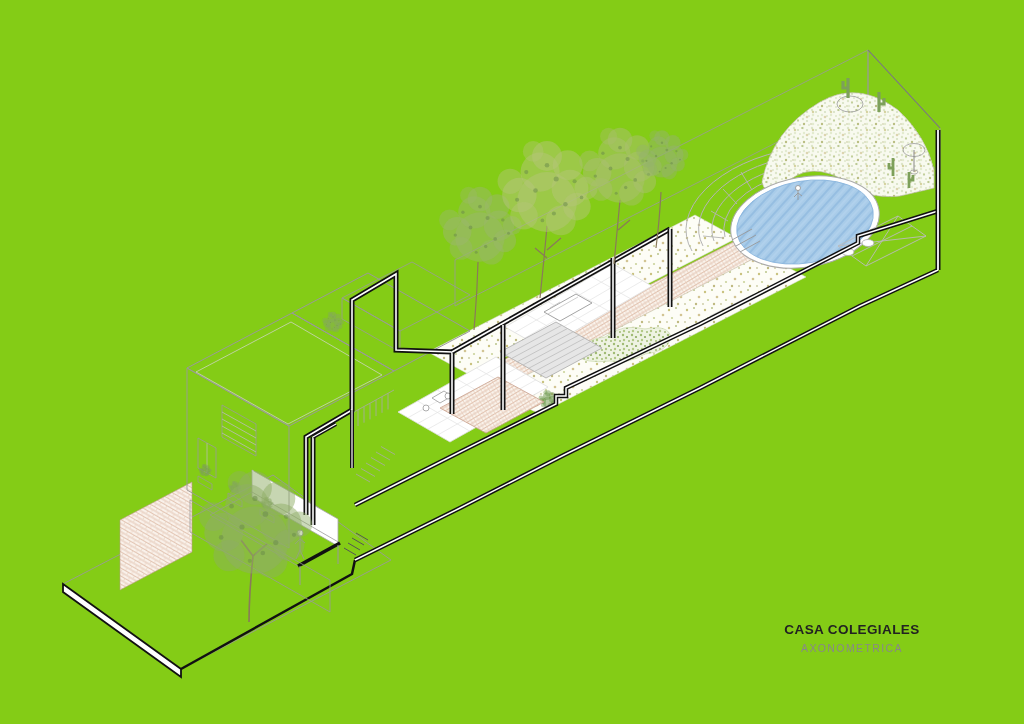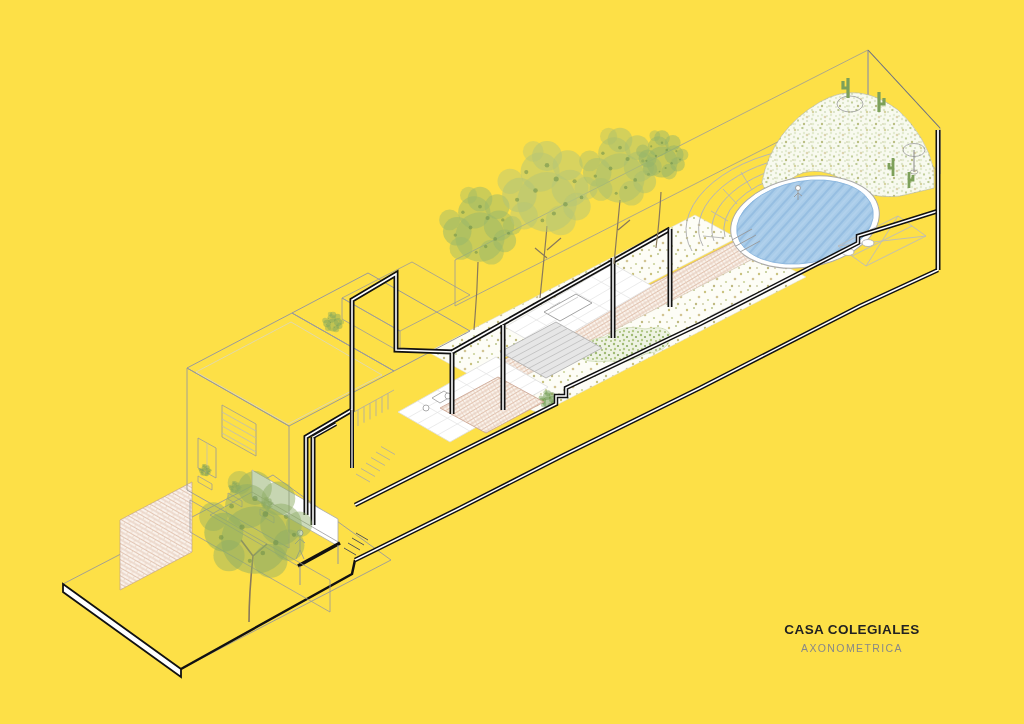--- a/index.html
+++ b/index.html
@@ -1,16 +1,16 @@
 <!DOCTYPE html>
 <html style="--ink: #111111; --outline-gray: #9a9a9a; --brick-line: #d8b29c; --brick-bg: #faf3ec; --lattice-line: #c9a285; --gravel-bg: #fdfdf6; --pool-fill: #a9cce9; --pool-line: #86b3dc; --roof-gray: #d0d0d0; --deck-gray: #e6e6e6; --tree-green-1: #9ab86a; --tree-green-2: #b3c578; --tree-green-3: #8fae65; --cactus-green: #7da05a; --groundcover-bg: #eef3e2; --title-color: #222222; --subtitle-color: #888888;"><head>
 <meta charset="utf-8">
 <style>
   html,body{margin:0;padding:0;background:#ffffff;}
-  .sheet{position:relative;width:1024px;height:724px;background:#fde047;overflow:hidden;
+  .sheet{position:relative;width:1024px;height:724px;background:#84cc16;overflow:hidden;
          font-family:"Liberation Sans", sans-serif;}
   svg{display:block}
   
   .cut        {stroke:var(--ink,#111);fill:none;}
   .cut-core   {stroke:#ffffff;fill:none;}
   .thin       {stroke:var(--outline-gray,#999);fill:none;}
   .brick-line {stroke:var(--brick-line,#d8b29c);}
   .brick-line2{stroke:#e6c9b6;}
   .lat-line   {stroke:var(--lattice-line,#c9a285);}
   .pool-line  {stroke:var(--pool-line,#86b3dc);}

